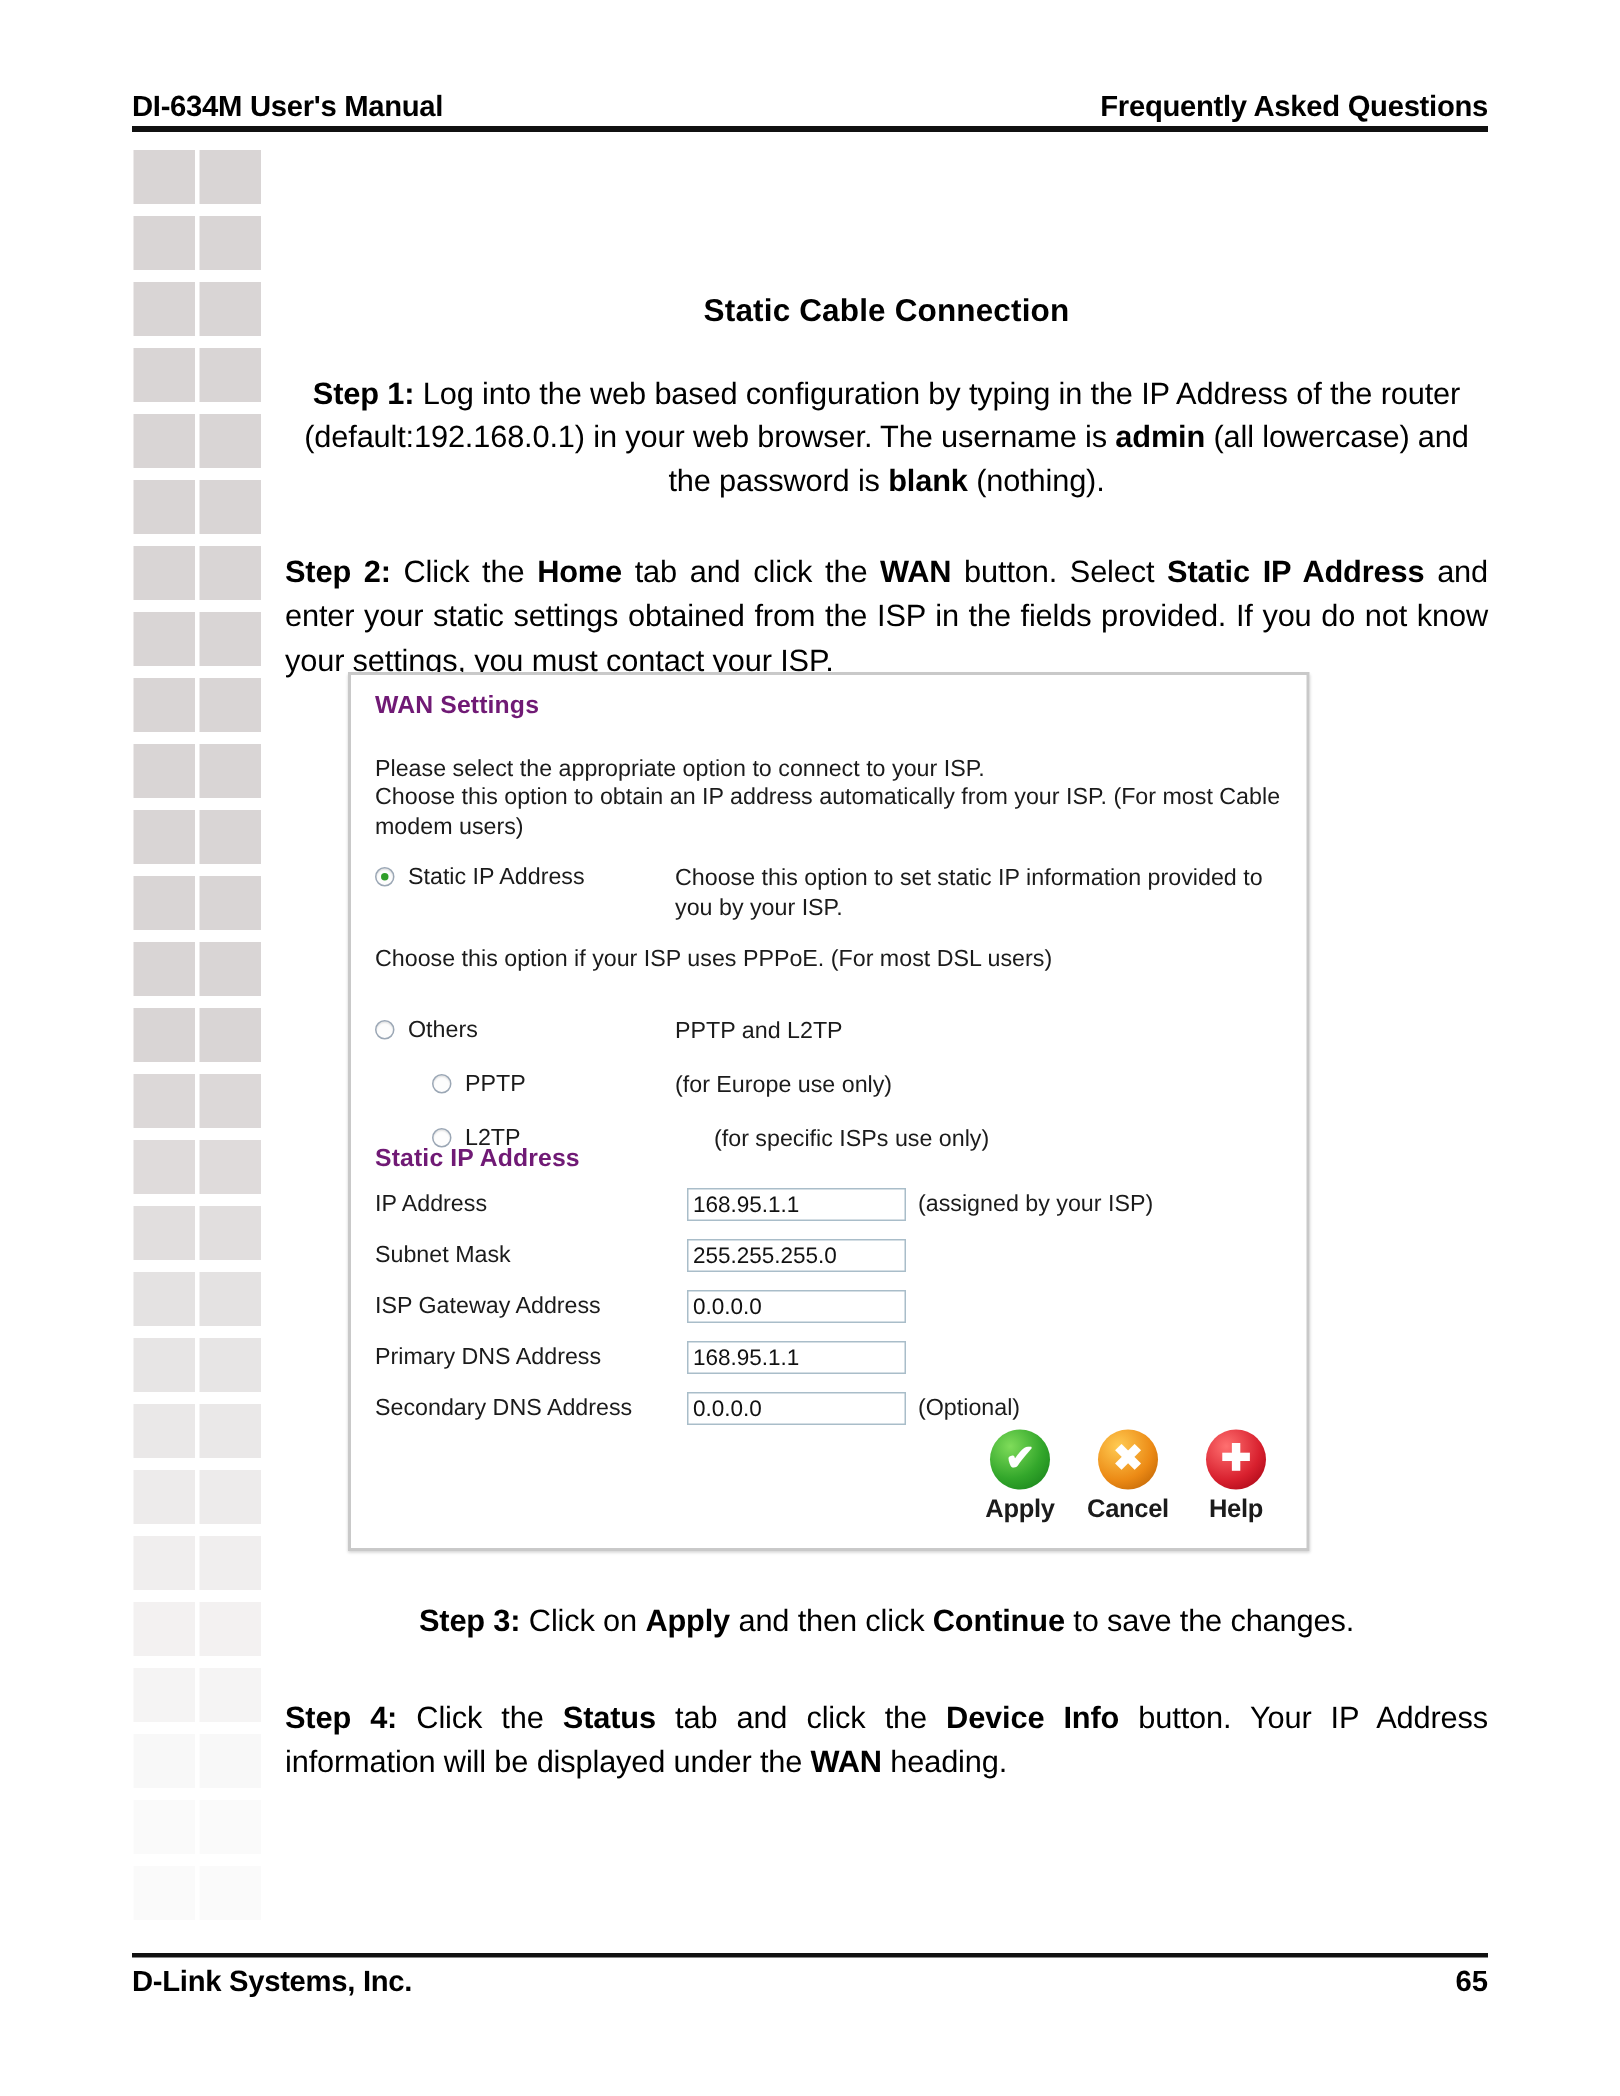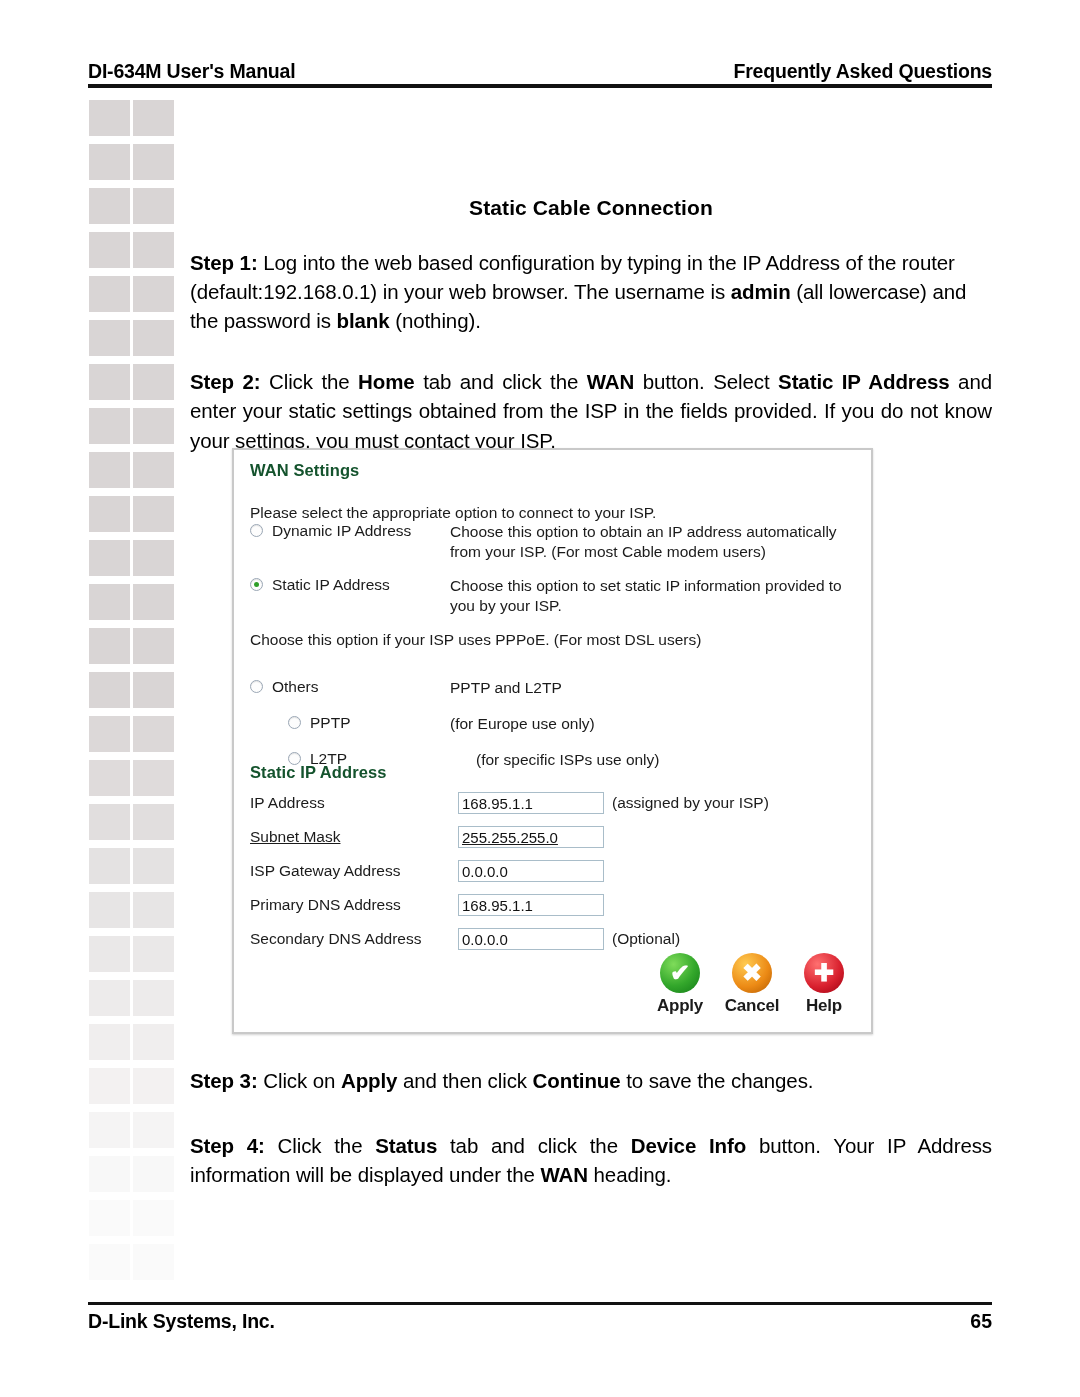--- a/index.html
+++ b/index.html
@@ -55,20 +55,21 @@
     font-size: 21px;
     font-weight: bold;
     letter-spacing: 0.1px;
     margin: 0 0 28px 0;
   }
   .step-para {
     font-size: 20.5px;
     line-height: 1.42;
     margin: 0 0 0 0;
     letter-spacing: -0.1px;
+    text-align: center;
   }
   .step-para.justify { text-align: justify; }
   .step-para b { font-weight: bold; }
   #step2 { margin-top: 32px; }
 
   
   #wan-panel {
     position: absolute;
     left: 232px; top: 448px;
     width: 641px; height: 586px;
@@ -76,21 +77,21 @@
     border: 2px solid #c9c9c9;
     box-shadow: 0 1px 2px rgba(0,0,0,0.18);
     font-size: 15.5px;
     color: #1b1b1b;
     overflow: hidden;
   }
   .panel-heading {
     position: absolute;
     font-weight: bold;
     font-size: 16.5px;
-    color: #14532d;
+    color: #701a75;
     letter-spacing: 0.1px;
     white-space: nowrap;
   }
   #wan-heading      { left: 16px; top: 11px; }
   #static-heading   { left: 16px; top: 313px; }
 
   #wan-intro {
     position: absolute;
     left: 16px; top: 54px;
     font-size: 15.5px;
@@ -305,24 +306,20 @@
   </p>
 </div>
 
 <div id="wan-panel">
 
   <div class="panel-heading" id="wan-heading">WAN Settings</div>
   <div id="wan-intro">Please select the appropriate option to connect to your ISP.</div>
 
   <div id="radio-group">
       <div class="radio-row" style="top: 72px;">
-        <div class="radio-label-cell">
-          <span class="radio"></span>
-          <span class="radio-text">Dynamic IP Address</span>
-        </div>
         <div class="radio-desc-cell">Choose this option to obtain an IP address automatically from your ISP. (For most Cable modem users)</div>
       </div>
       <div class="radio-row" style="top: 126px;">
         <div class="radio-label-cell">
           <span class="radio checked"></span>
           <span class="radio-text">Static IP Address</span>
         </div>
         <div class="radio-desc-cell">Choose this option to set static IP information provided to you by your ISP.</div>
       </div>
       <div class="radio-row" style="top: 180px;">
@@ -352,21 +349,21 @@
     </div>
 
   <div class="panel-heading" id="static-heading">Static IP Address</div>
 
   <div id="static-form">
       <div class="form-row" style="top: 341px;">
         <div class="form-label">IP Address</div>
         <input type="text" class="form-input" value="168.95.1.1" style="">
         <span class="form-hint">(assigned by your ISP)</span>
       </div>
-      <div class="form-row" style="top: 375px; text-decoration: underline;">
+      <div class="form-row" style="top: 375px;">
         <div class="form-label">Subnet Mask</div>
         <input type="text" class="form-input" value="255.255.255.0" style="">
       </div>
       <div class="form-row" style="top: 409px;">
         <div class="form-label">ISP Gateway Address</div>
         <input type="text" class="form-input" value="0.0.0.0" style="">
       </div>
       <div class="form-row" style="top: 443px;">
         <div class="form-label">Primary DNS Address</div>
         <input type="text" class="form-input" value="168.95.1.1" style="">

